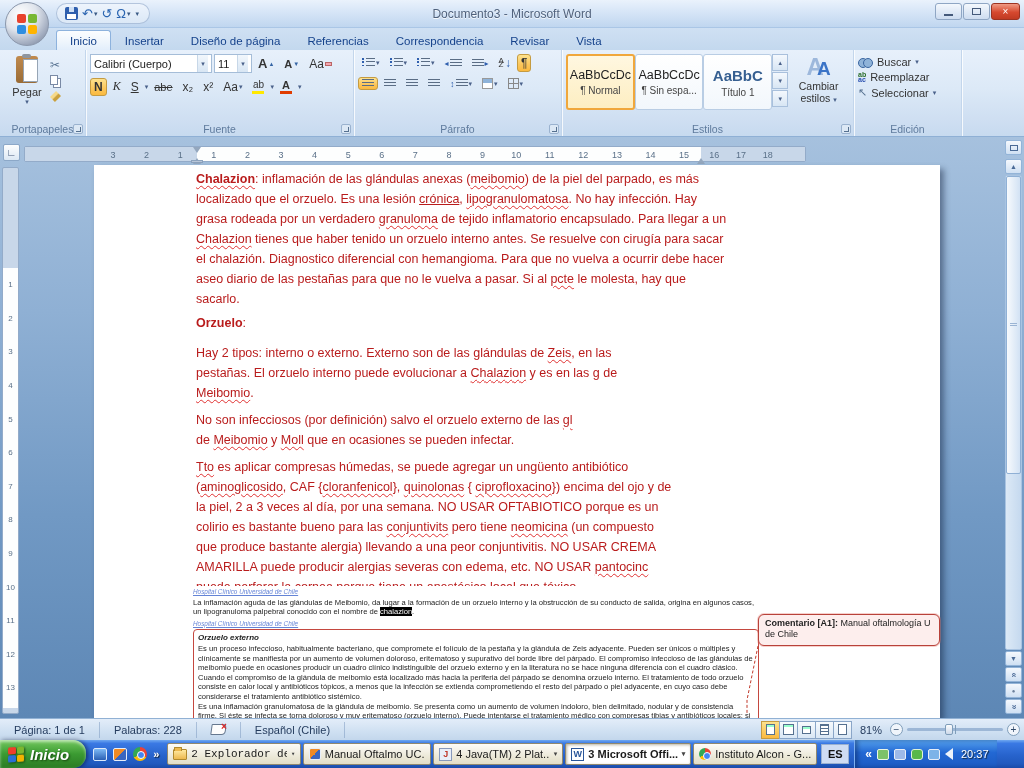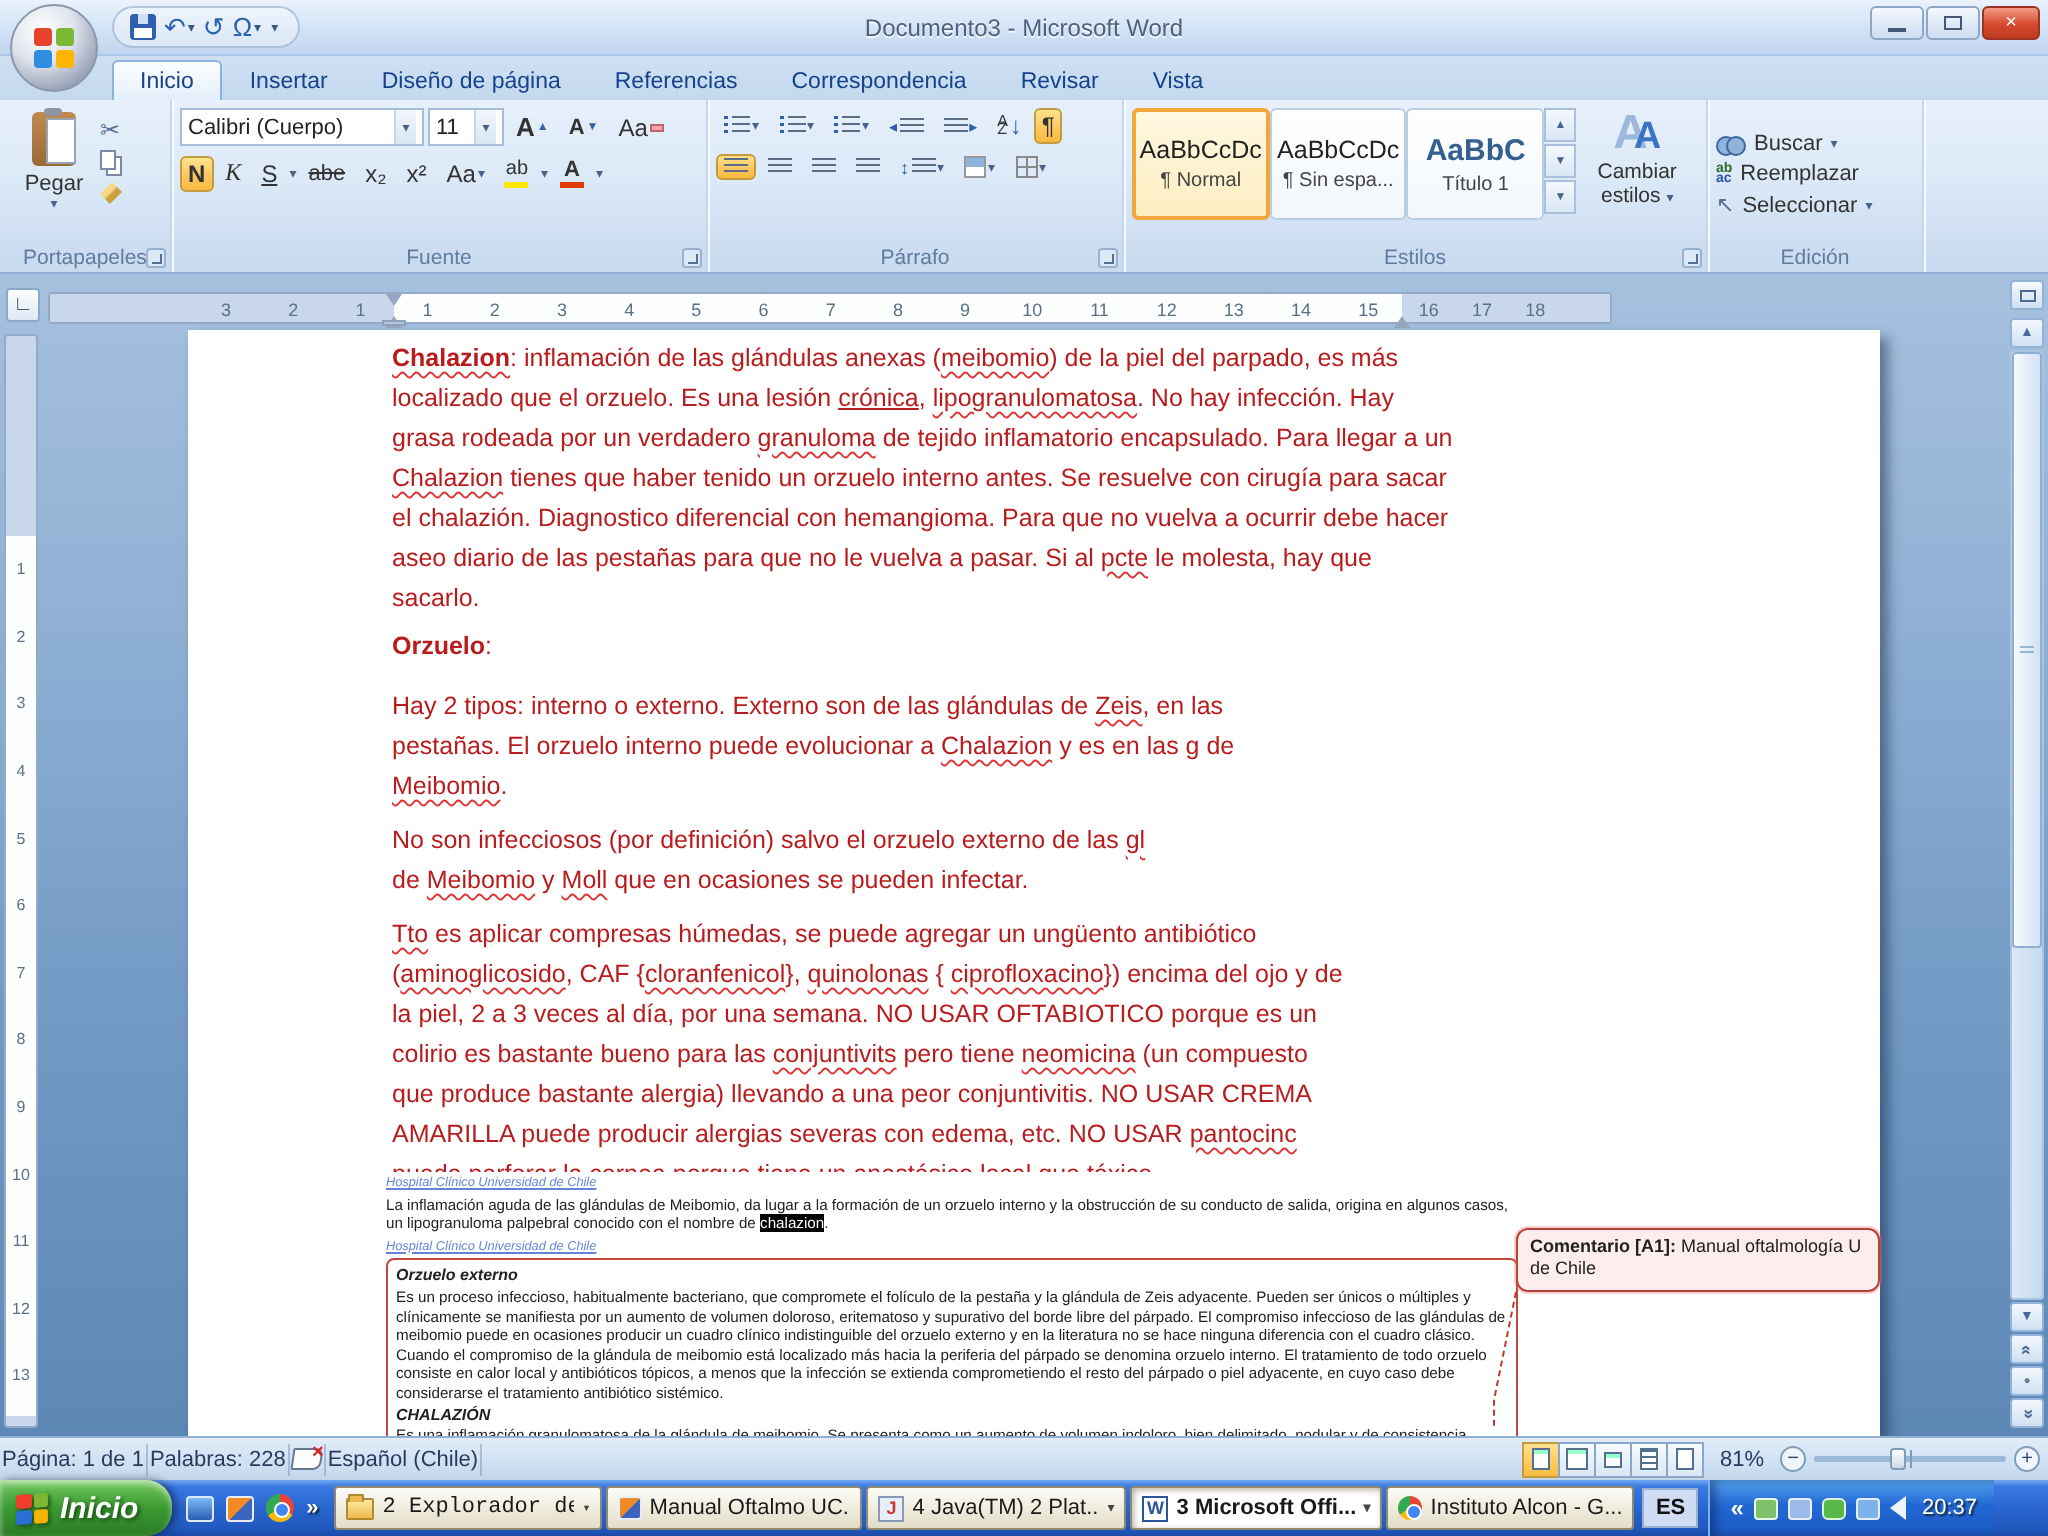--- a/index.html
+++ b/index.html
@@ -122,21 +122,21 @@
   .stycol { display:flex; flex-direction:column; gap:1px; }
   .stycol .sb { width:16px; height:17px; border:1px solid #a9c0dc;
     background:linear-gradient(#f4f8fd,#d8e6f4); font-size:6px; color:#4a618a;
     display:flex; align-items:center; justify-content:center; }
   .chgsty { display:flex; flex-direction:column; align-items:center; width:62px; padding-top:2px;}
   .bigA { font-size:24px; font-weight:bold; color:#9db8dc; line-height:22px; }
   .bigA b { color:#3b74c7; font-size:19px; margin-left:-7px; }
   .chgsty .lbl { font-size:10.5px; color:#333; text-align:center; line-height:12px; }
 
   
-  .g-edit { width:108px; display:flex; flex-direction:column; gap:3px; padding-top:16px; }
+  .g-edit { width:108px; display:flex; flex-direction:column; gap:3px; padding-top:6px; }
   .edrow { display:flex; align-items:center; gap:4px; font-size:11px; color:#333; }
   .binoc { position:relative; width:15px; height:9px; }
   .binoc::before,.binoc::after { content:""; position:absolute; top:0; width:8px; height:8px;
     border-radius:50%; border:1.5px solid #3b66a0; background:#8fb3d9; }
   .binoc::after { right:0; }  .binoc::before { left:0; }
   .abac { font-size:7px; line-height:5px; color:#2a6d2a; font-weight:bold; }
   .abac span { color:#2a50b0; }
   .selarrow { font-size:11px; color:#55708f; }
 
   
@@ -217,21 +217,21 @@
     background:linear-gradient(90deg,#f7fafd,#d2e2f4); border:1px solid #8fb0d5; border-radius:2px; }
   .sc-thumb::after { content:""; position:absolute; left:3px; right:3px; top:146px; height:5px;
     background:repeating-linear-gradient(180deg,#9ab4d4 0 1px,transparent 1px 2.5px); }
   .rot-up { transform:rotate(90deg); font-size:9px; font-weight:bold; }
   .rot-dn { transform:rotate(-90deg); font-size:9px; font-weight:bold; }
 
   
   .statusbar { position:absolute; top:718px; left:0; right:0; height:22px;
     background:linear-gradient(180deg,#e3edf9,#cfe0f2 60%,#c3d7ec);
     border-top:1px solid #91b1d4; display:flex; align-items:center; font-size:11px; color:#253c5e; }
-  .scell { padding:0 1px; border-right:1px solid rgba(120,150,190,.5); height:16px;
+  .scell { padding:0 14px; border-right:1px solid rgba(120,150,190,.5); height:16px;
     display:flex; align-items:center; gap:5px; }
   .spell { width:15px; height:11px; position:relative; }
   .spell::before { content:""; position:absolute; inset:0; background:#fdfdfd;
     border:1px solid #66788f; border-radius:1px 4px 4px 1px; transform:skewX(-8deg); }
   .spell::after { content:"×"; position:absolute; right:-1px; top:-3px; color:#d22;
     font-size:10px; font-weight:bold; }
   .sb-right { margin-left:auto; display:flex; align-items:center; gap:4px; padding-right:4px; }
   .vwgrp { display:flex; }
   .vwb { width:19px; height:18px; border:1px solid #8aa6c8; margin-left:-1px;
     background:linear-gradient(#f7fafd,#d9e7f5); display:flex; align-items:center; justify-content:center; }
@@ -598,21 +598,20 @@
         <p class="p5"><span class="sq">Tto</span><span> es aplicar compresas húmedas, se puede agregar un ungüento antibiótico (</span><span class="sq">aminoglicosido</span><span>, CAF {</span><span class="sq">cloranfenicol</span><span>}, </span><span class="sq">quinolonas</span><span> { </span><span class="sq">ciprofloxacino</span><span>}) encima del ojo y de la piel, 2 a 3 veces al día, por una semana.  NO USAR OFTABIOTICO  porque es un colirio es bastante  bueno para las </span><span class="sq">conjuntivits</span><span> pero tiene </span><span class="sq">neomicina</span><span> (un compuesto que produce bastante alergia) llevando a  una peor conjuntivitis.  NO USAR CREMA  AMARILLA puede producir alergias severas con edema, etc.  NO USAR </span><span class="sq">pantocinc</span><span> puede perforar la cornea porque tiene un anestésico local que tóxico.</span></p>
       </div>
 
       <div class="snippet">
         <div class="src">Hospital Clínico Universidad de Chile</div>
         <div class="intro"><span>La inflamación aguda de las glándulas de Meibomio, da lugar a la formación de un orzuelo interno y la obstrucción de su conducto de salida, origina en algunos casos, un lipogranuloma palpebral conocido con el nombre de </span><span class="hl">chalazion</span><span>.</span></div>
         <div class="src">Hospital Clínico Universidad de Chile</div>
         <div class="sbox">
           <h4>Orzuelo externo</h4>
           <div>Es un proceso infeccioso, habitualmente bacteriano, que compromete el folículo de la pestaña y la glándula de Zeis adyacente. Pueden ser únicos o múltiples y clínicamente se manifiesta por un aumento de volumen doloroso, eritematoso y supurativo del borde libre del párpado. El compromiso infeccioso de las glándulas de meibomio puede en ocasiones producir un cuadro clínico indistinguible del orzuelo externo y en la literatura no se hace ninguna diferencia con el cuadro clásico. Cuando el compromiso de la glándula de meibomio está localizado más hacia la periferia del párpado se denomina orzuelo interno. El tratamiento de todo orzuelo consiste en calor local y antibióticos tópicos, a menos que la infección se extienda comprometiendo el resto del párpado o piel adyacente, en cuyo caso debe considerarse el tratamiento antibiótico sistémico.</div>
-          <h4>CHALAZIÓN</h4>
           <div>Es una inflamación granulomatosa de la glándula de meibomio. Se presenta como un aumento de volumen indoloro, bien delimitado, nodular y de consistencia firme. Si éste se infecta se torna doloroso y muy eritematoso (orzuelo interno). Puede intentarse el tratamiento médico con compresas tibias y antibióticos locales; si no cede debe drenarse quirúrgicamente (bajo anestesia general en el caso de los niños).</div>
         </div>
       </div>
 
       <svg class="connector">
         <polyline points="664,481 653,535 653,548" fill="none" stroke="#c0392b" stroke-width="1" stroke-dasharray="3,2"></polyline>
       </svg>
 
       <div class="balloon">
         <b>Comentario [A1]:</b><span> Manual oftalmología U de Chile</span>

